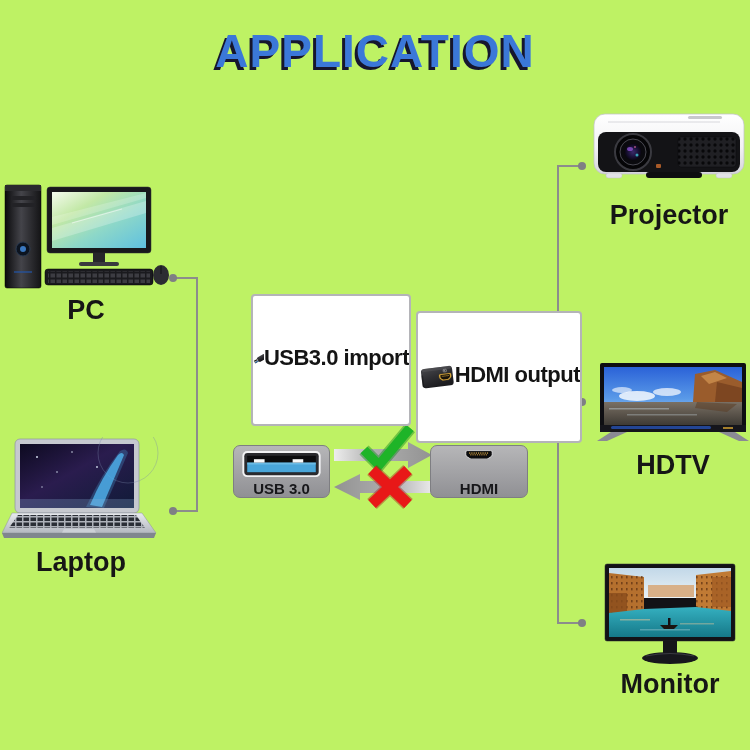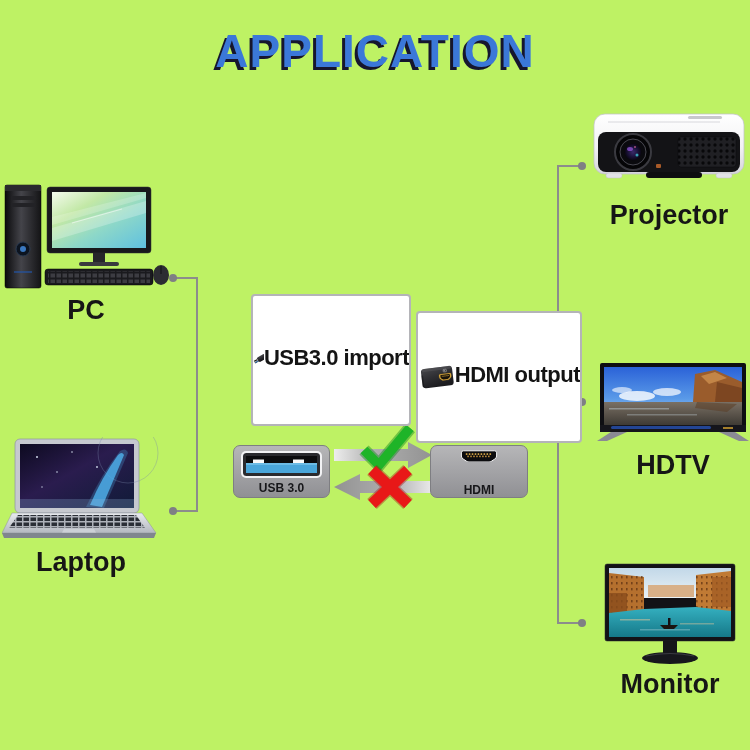--- a/index.html
+++ b/index.html
@@ -26,21 +26,21 @@
   .frame-caption{
     font-size:22px;font-weight:bold;color:#141414;letter-spacing:-0.5px;
     white-space:nowrap;margin-top:-2px;padding-bottom:3px;
   }
   .port-chip{
     position:absolute;box-sizing:border-box;border:1px solid #7e7e82;border-radius:7px;
     background:linear-gradient(#b6b6b8,#909094);
     display:flex;flex-direction:column;align-items:center;padding-top:4px;
   }
   .port-chip .chip-label{
-    font-size:12px;font-weight:bold;color:#17171a;margin-top:1px;white-space:nowrap;
+    font-size:15px;font-weight:bold;color:#17171a;margin-top:1px;white-space:nowrap;
   }
   .arrows{position:absolute;}
 </style>
 </head>
 <body>
 
 <div class="canvas">
 
   <div class="page-title">APPLICATION</div>
 

